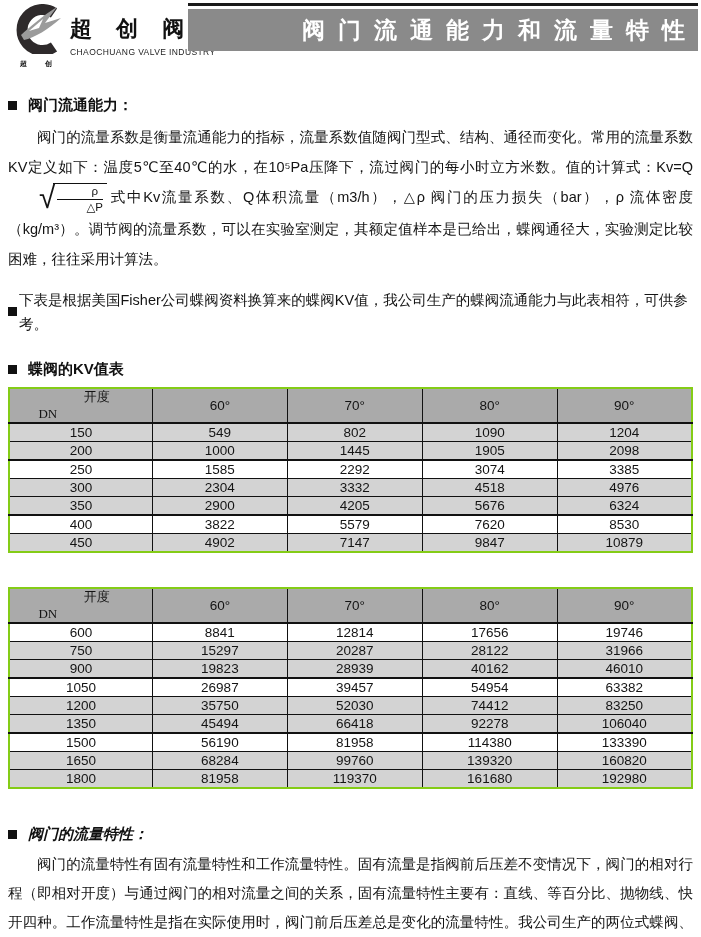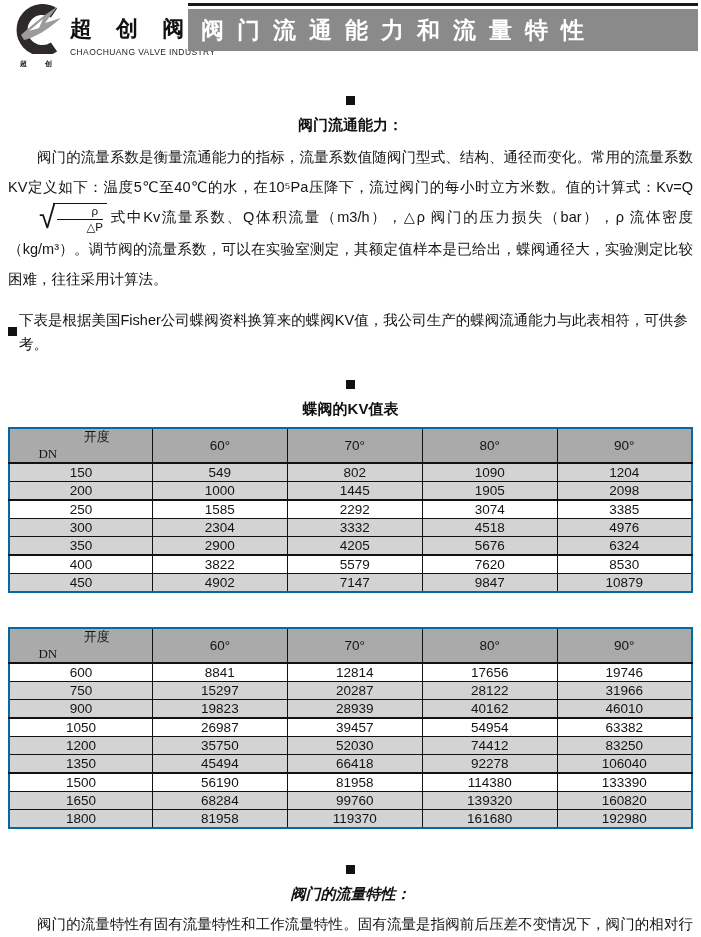--- a/index.html
+++ b/index.html
@@ -9,38 +9,38 @@
   
   .logo { position: absolute; left: 8px; top: 4px; display: flex; align-items: flex-start; }
   .logo-mark-wrap { width: 56px; text-align: center; }
   .logo-tiny { font-size: 7px; font-weight: bold; letter-spacing: 8px; color: #1a1a1a; margin-top: 1px; padding-left: 8px; white-space: nowrap; }
   .logo-text { margin-left: 6px; padding-top: 10px; }
   .logo-cn { font-size: 22px; font-weight: bold; letter-spacing: 9px; color: #111; white-space: nowrap; }
   .logo-en { font-size: 8.5px; letter-spacing: 0.4px; color: #222; margin-top: 3px; white-space: nowrap; }
 
   .titlebar-wrap { position: absolute; left: 188px; top: 0; width: 510px; }
   .title-topline { height: 3px; background: #1a1a1a; margin-top: 3px; }
-  .titlebar { margin-top: 3px; height: 42px; background: #8a8a8a; color: #ffffff; font-size: 23px; font-weight: bold; letter-spacing: 13px; padding-left: 13px; text-align: left; line-height: 42px; white-space: nowrap; }
+  .titlebar { margin-top: 3px; height: 42px; background: #8a8a8a; color: #ffffff; font-size: 23px; font-weight: bold; letter-spacing: 13px; padding-left: 13px; text-align: right; line-height: 42px; white-space: nowrap; }
 
   
   .content { position: absolute; left: 8px; right: 8px; top: 88px; }
 
-  .sec-heading { display: flex; align-items: center; gap: 11px; font-size: 15px; font-weight: bold; color: #111; flex-direction: column; }
+  .sec-heading { display: flex; align-items: center; gap: 11px; font-size: 15px; font-weight: bold; color: #111; }
   .bullet { width: 9px; height: 9px; background: #111; flex: 0 0 auto; }
 
   .para { font-size: 14.5px; line-height: 30px; text-align: justify; text-indent: 2em; color: #141414; margin: 0; }
   #sec1-heading { margin-top: 8px; }
   #para1 { margin-top: 7px; }
 
   .note-line { display: flex; align-items: center; gap: 2px; margin-top: 14px; font-size: 14.5px; line-height: 24px; }
 
   #sec2-heading { margin-top: 24px; }
 
   
-  .kv-table { width: 100%; border-collapse: collapse; table-layout: fixed; font-size: 13.5px; border: 2px solid #0369a1; margin-top: 8px; padding-left: 35px; }
+  .kv-table { width: 100%; border-collapse: collapse; table-layout: fixed; font-size: 13.5px; border: 2px solid #84cc16; margin-top: 8px; padding-left: 35px; }
   .kv-table th, .kv-table td { border: 1px solid #111; text-align: center; padding: 0; height: 17px; line-height: 17px; overflow: hidden; }
   .kv-table thead th { height: 35px; background: #aaaaaa; font-weight: normal; border-bottom: 2px solid #111; }
   .kv-table col.c-dn { width: 21%; }
   .kv-table col.c-deg { width: 19.75%; }
   .corner { position: relative;
     background-image: linear-gradient(to bottom right, rgba(0,0,0,0) calc(50% - 0.8px), #111 calc(50% - 0.8px), #111 calc(50% + 0.8px), rgba(0,0,0,0) calc(50% + 0.8px)); }
   .corner-top { position: absolute; top: 0; left: 52%; font-size: 13px; line-height: 16px; }
   .corner-bottom { position: absolute; bottom: 0; left: 20%; font-size: 13px; line-height: 16px; font-family: Liberation Serif, serif; }
   tr.row-gray td { background: #d3d3d3; }
   tr.row-white td { background: #ffffff; }

